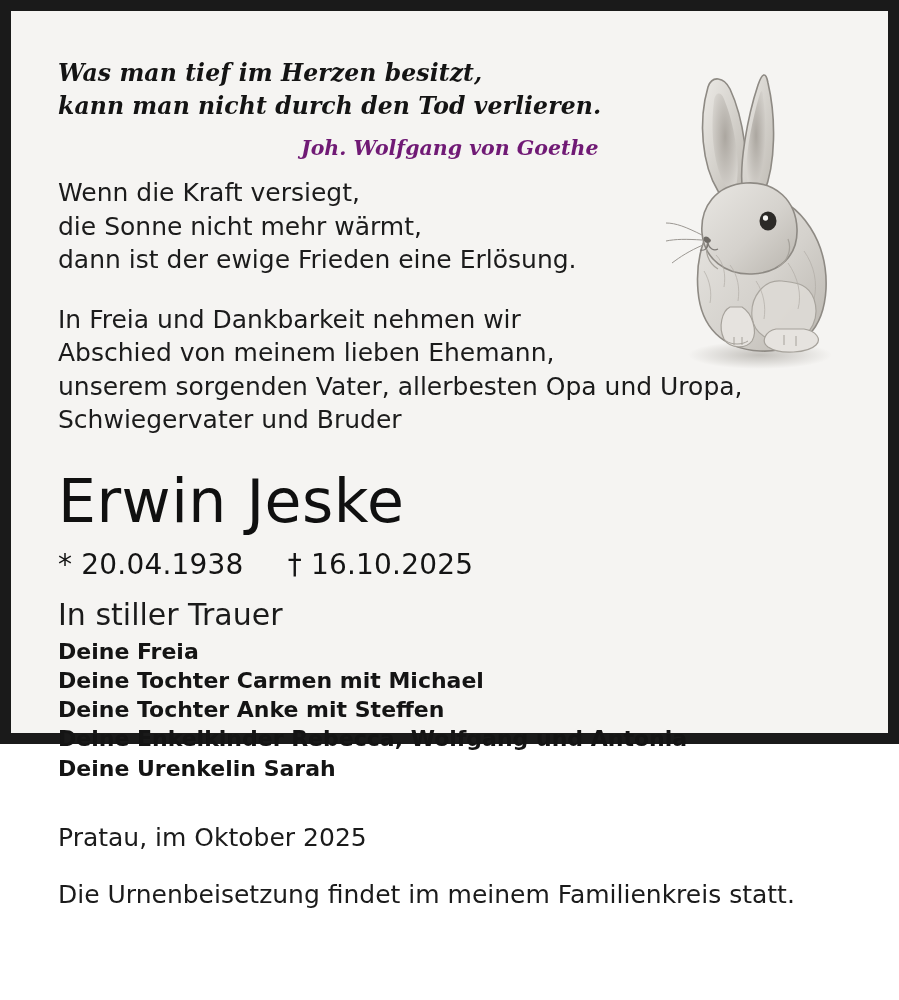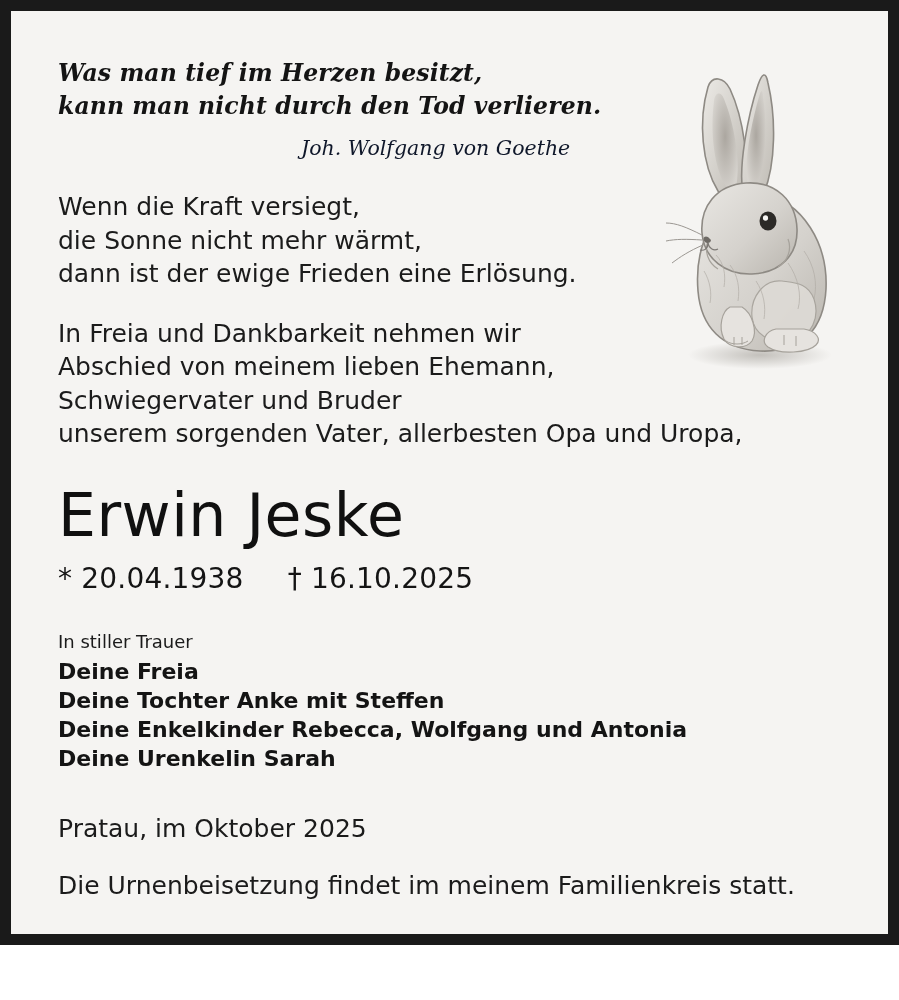--- a/index.html
+++ b/index.html
@@ -11,21 +11,21 @@
     width: 899px;
     height: 1000px;
     font-family: "DejaVu Sans", sans-serif;
     color: #141414;
     overflow: hidden;
   }
 
   .obituary {
     position: relative;
     width: 899px;
-    height: 945px;
+    height: 744px;
     box-sizing: border-box;
     border: 11px solid #1a1a1a;
     background: #f5f4f2;
   }
 
   .inner {
     position: relative;
     width: 100%;
     height: 100%;
     background: #f5f4f2;
@@ -39,32 +39,32 @@
     font-weight: bold;
     font-style: italic;
     font-size: 23.5px;
     line-height: 1.42;
     color: #141414;
     letter-spacing: 0.1px;
   }
   .quote-line { white-space: nowrap; }
   .quote-author {
     font-family: "DejaVu Serif", serif;
-    font-weight: normal;
+    font-weight: bold;
     font-style: italic;
     font-size: 20.5px;
     line-height: 1.4;
     margin-top: 10px;
     padding-left: 243px;
-    color: #0f172a;
+    color: #701a75;
   }
 
   
   .verse {
-    margin-top: 28px;
+    margin-top: 14px;
     font-size: 25px;
     line-height: 1.34;
     color: #1b1b1b;
   }
   .verse div { white-space: nowrap; }
 
   .intro {
     margin-top: 26px;
     font-size: 25px;
     line-height: 1.34;
@@ -85,22 +85,22 @@
   .dates {
     margin-top: 14px;
     font-size: 28px;
     color: #141414;
     letter-spacing: 0.2px;
   }
   .dates .birth { margin-right: 44px; }
 
   
   .mourning-lead {
-    margin-top: 36px;
-    font-size: 18px;
+    margin-top: 16px;
+    font-size: 30px;
     color: #1b1b1b;
   }
   .mourners {
     margin-top: 5px;
     font-size: 22px;
     font-weight: bold;
     line-height: 1.33;
     color: #141414;
   }
   .mourners div { white-space: nowrap; }
@@ -142,34 +142,35 @@
 
     <div class="verse">
       <div>Wenn die Kraft versiegt,</div>
       <div>die Sonne nicht mehr wärmt,</div>
       <div>dann ist der ewige Frieden eine Erlösung.</div>
     </div>
 
     <div class="intro">
       <div>In Freia und Dankbarkeit nehmen wir</div>
       <div>Abschied von meinem lieben Ehemann,</div>
+      <div>unserem sorgenden Vater, allerbesten Opa und Uropa,</div>
       <div>Schwiegervater und Bruder</div>
-      <div>unserem sorgenden Vater, allerbesten Opa und Uropa,</div>
     </div>
 
     <div class="name">Erwin Jeske</div>
 
     <div class="dates">
       <span class="birth">* 20.04.1938</span><span class="death">† 16.10.2025</span>
     </div>
 
     <div class="mourning-lead">In stiller Trauer</div>
 
     <div class="mourners">
       <div>Deine Freia</div>
+      <div>Deine Tochter Carmen mit Michael</div>
       <div>Deine Tochter Anke mit Steffen</div>
       <div>Deine Enkelkinder Rebecca, Wolfgang und Antonia</div>
       <div>Deine Urenkelin Sarah</div>
     </div>
 
     <div class="place">Pratau, im Oktober 2025</div>
 
     <div class="footnote">Die Urnenbeisetzung findet im meinem Familienkreis statt.</div>
 
     <div class="rabbit">

